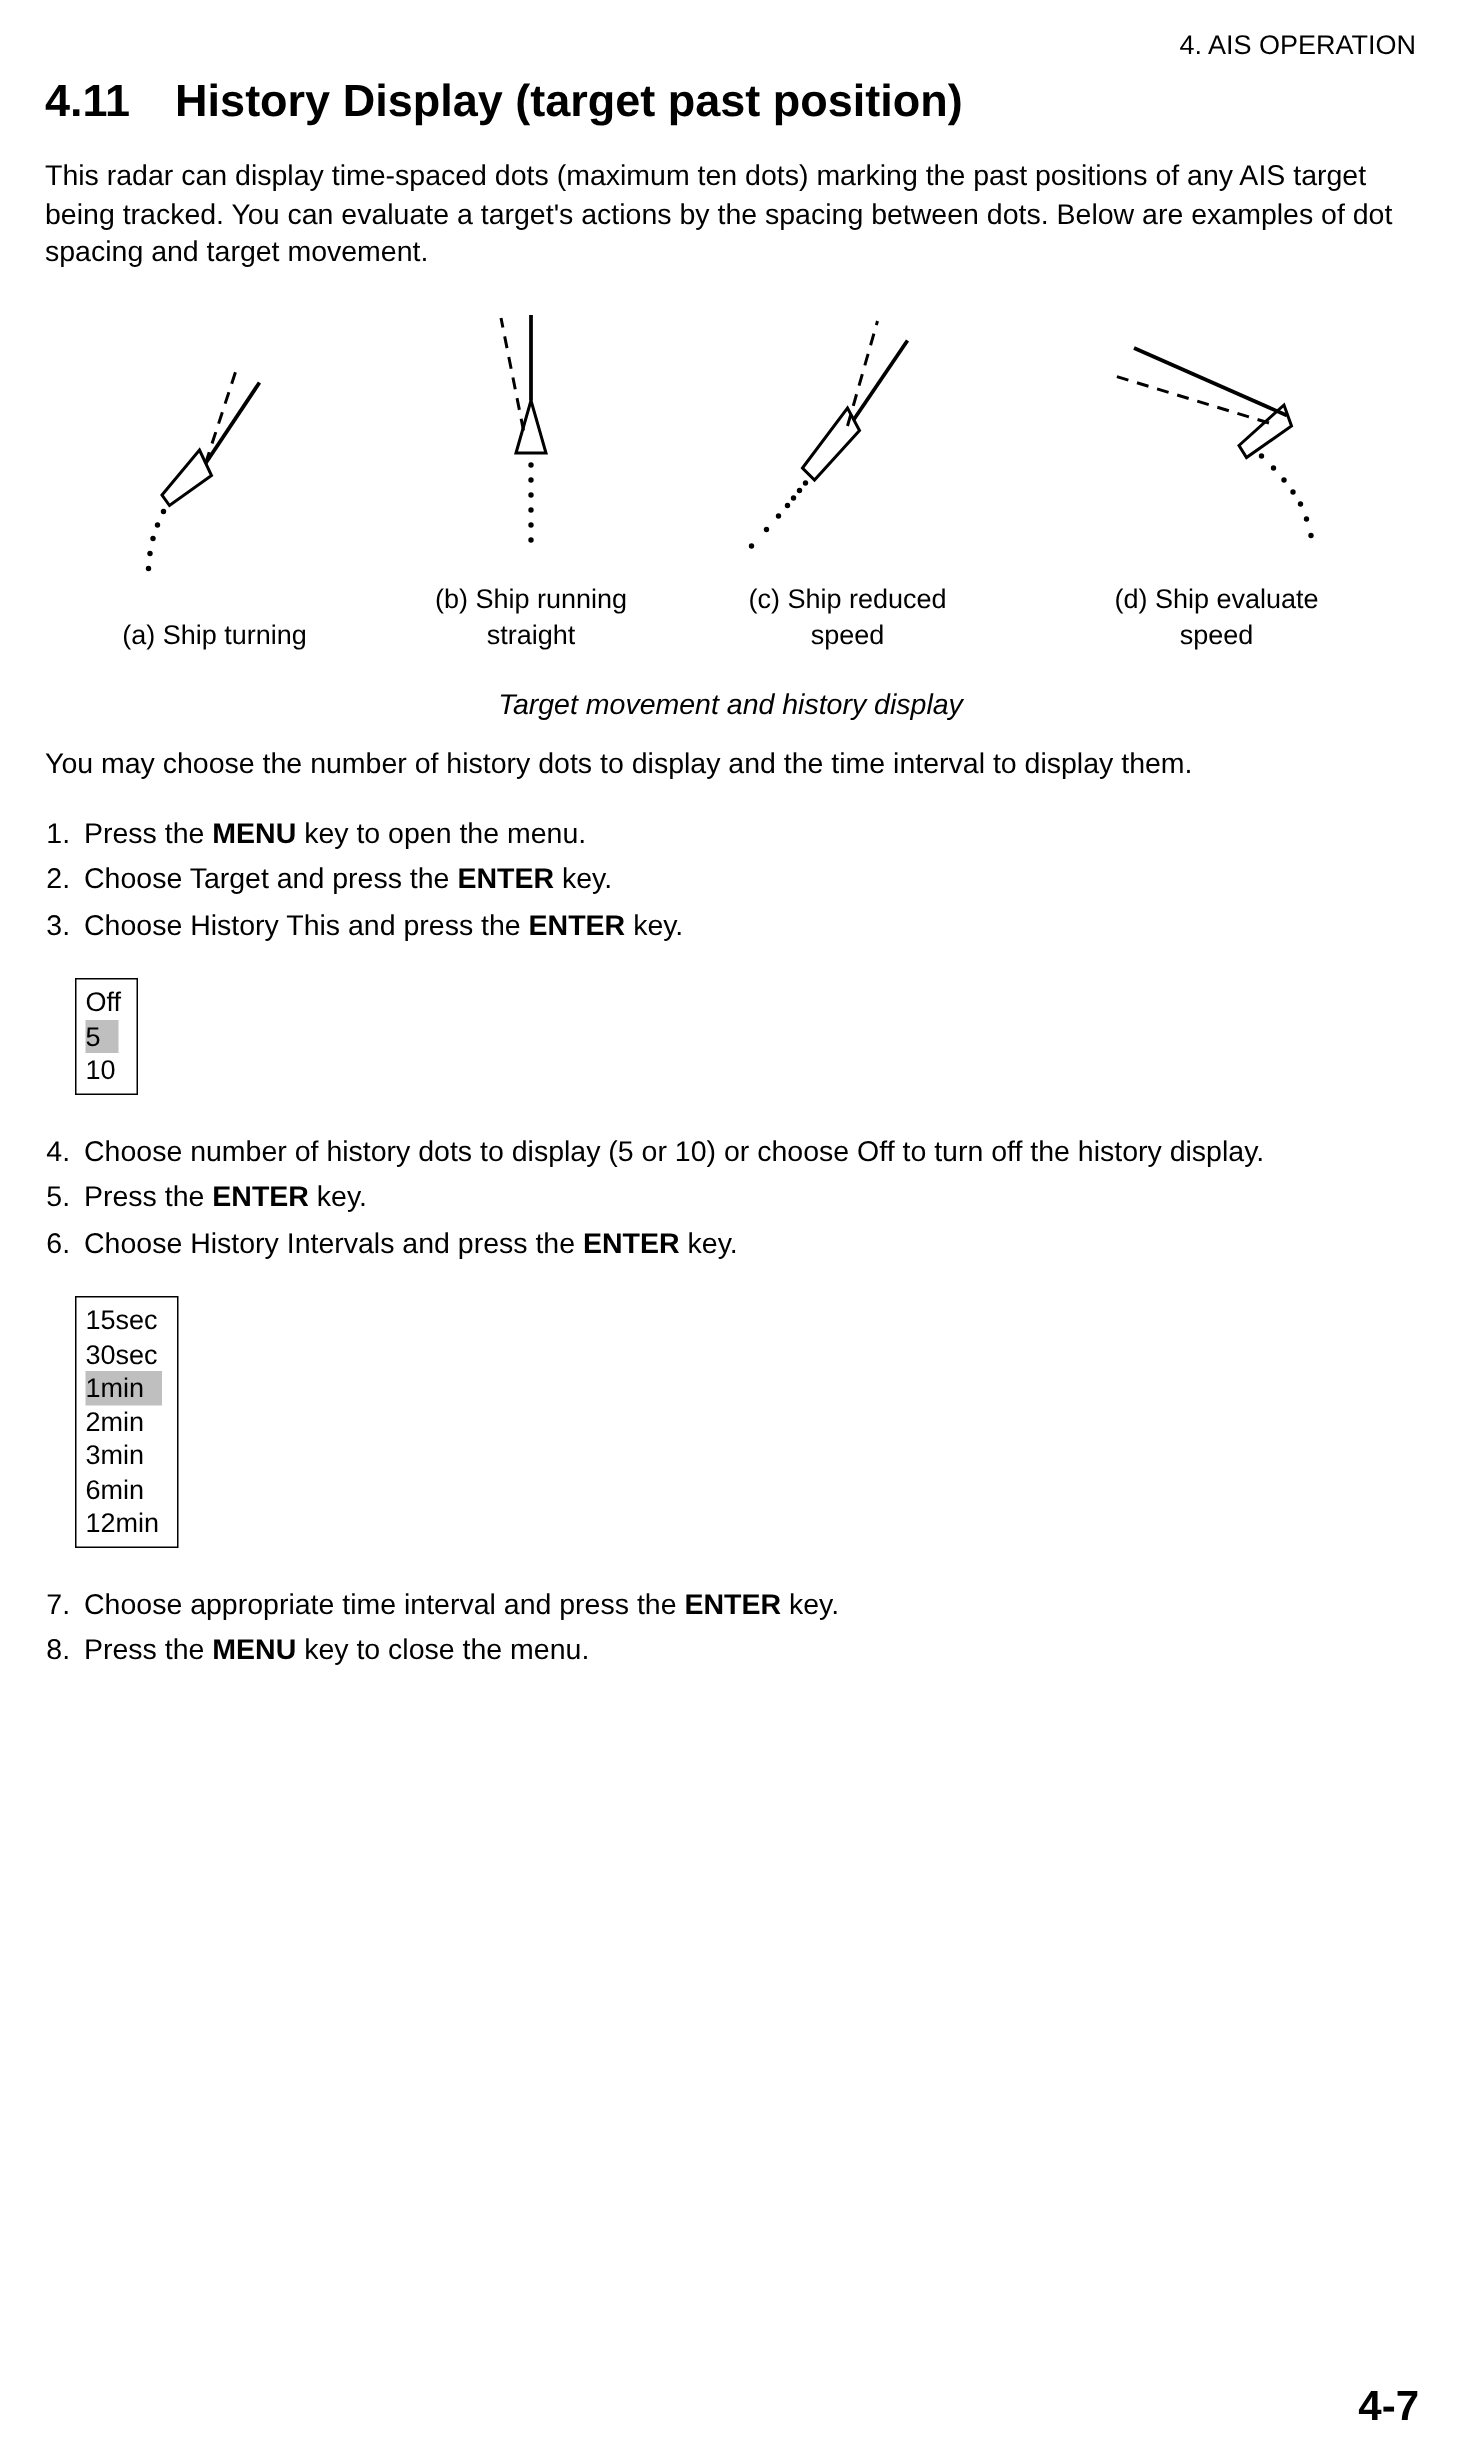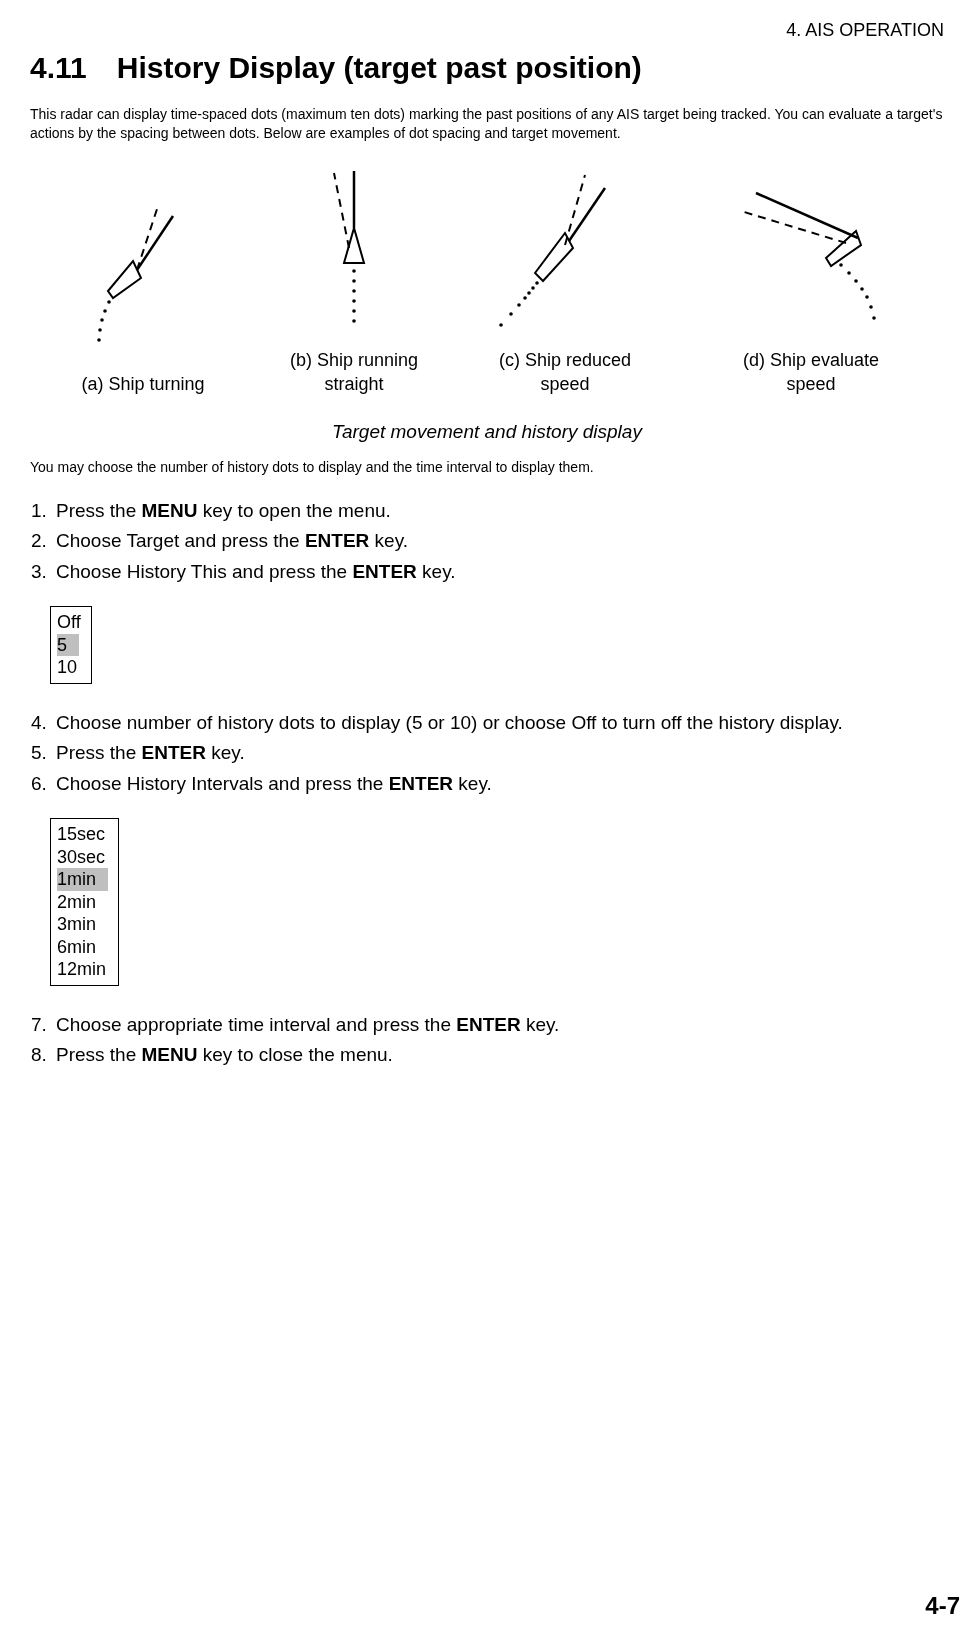--- a/index.html
+++ b/index.html
@@ -24,21 +24,21 @@
   h1 {
     font-size: 30px;
     font-weight: bold;
     margin: 10px 0 20px 0;
   }
   .section-num {
     display: inline-block;
     margin-right: 30px;
   }
   .body-text {
-    font-size: 14px;
+    font-size: 19px;
     line-height: 1.35;
     margin: 0 0 20px 0;
   }
   .figure-row {
     display: flex;
     justify-content: space-around;
     align-items: flex-end;
     margin: 20px 0 10px 0;
   }
   .figure-item {
@@ -77,22 +77,22 @@
     background: #bfbfbf;
     padding-right: 12px;
     display: inline-block;
   }
   .bold {
     font-weight: bold;
   }
   .page-footer {
     position: absolute;
     bottom: 20px;
-    right: 14px;
-    font-size: 24px;
+    right: 28px;
+    font-size: 28px;
     font-weight: bold;
   }
 </style>
 </head>
 <body>
 
 <div class="page">
 
   <div class="header-right">4. AIS OPERATION</div>
 

